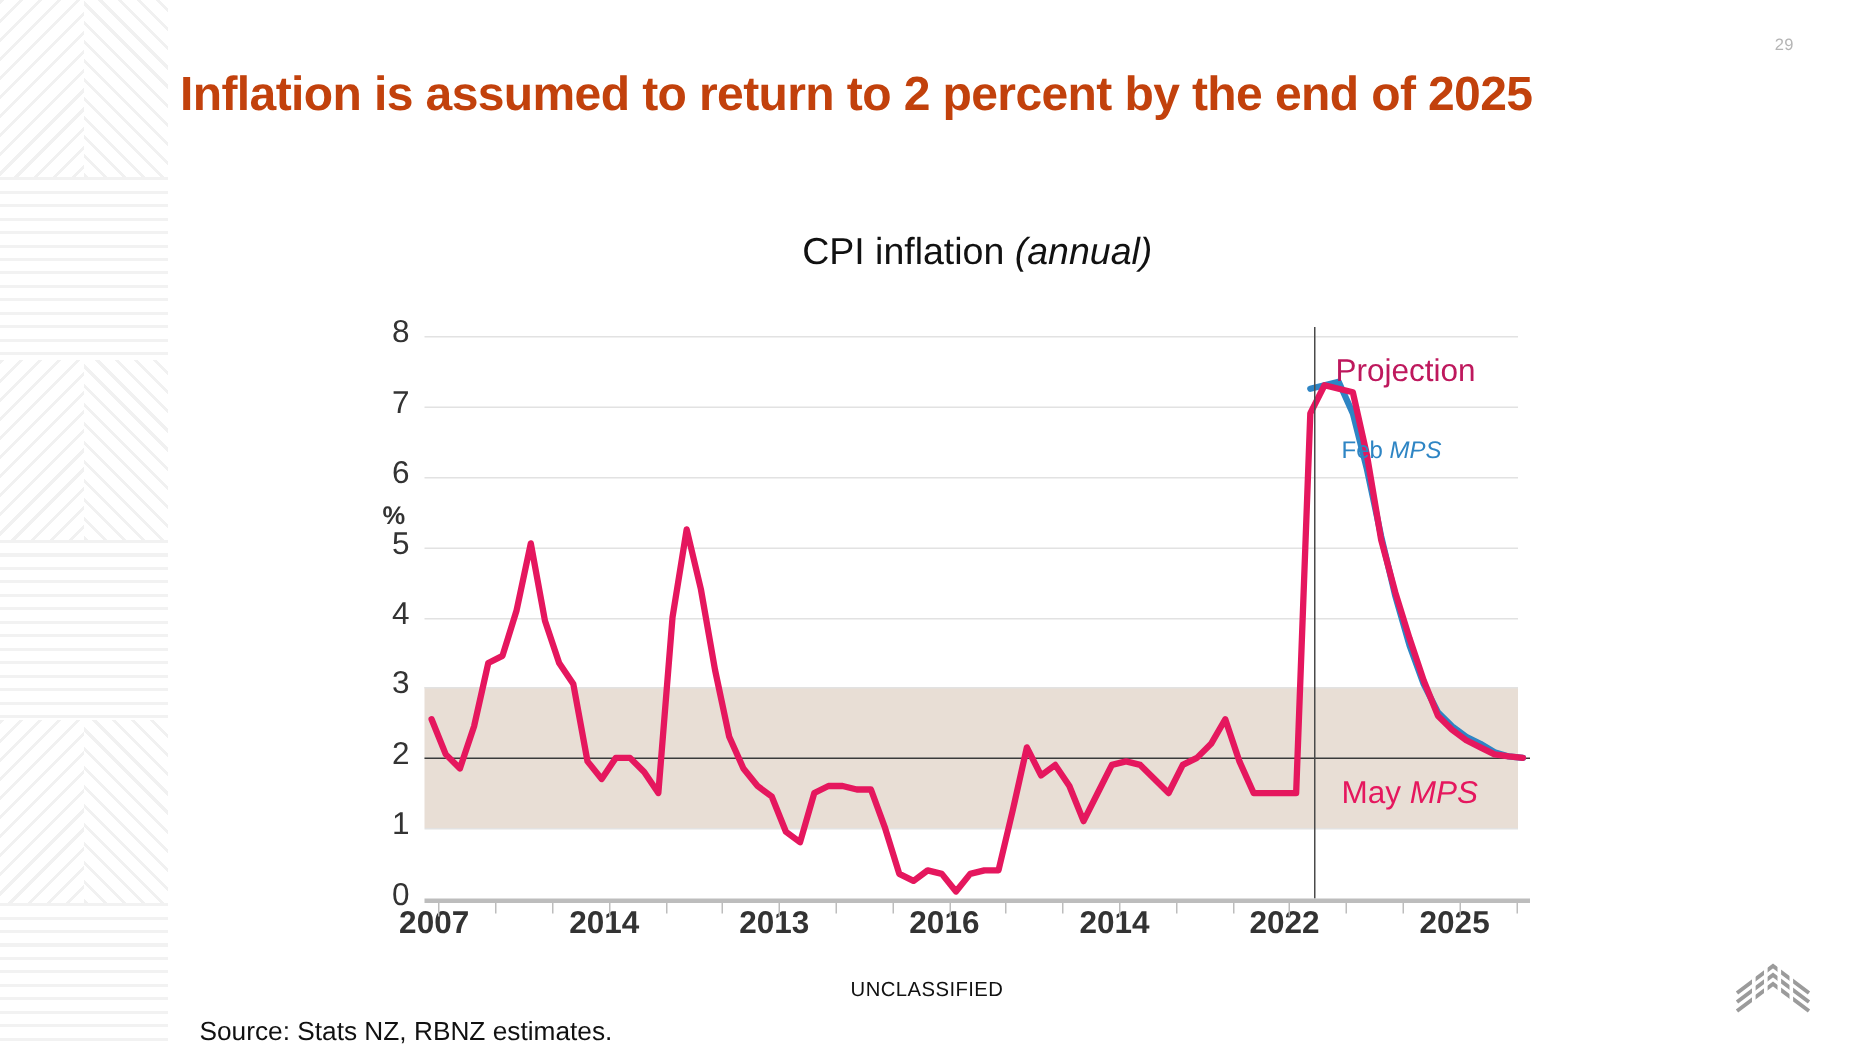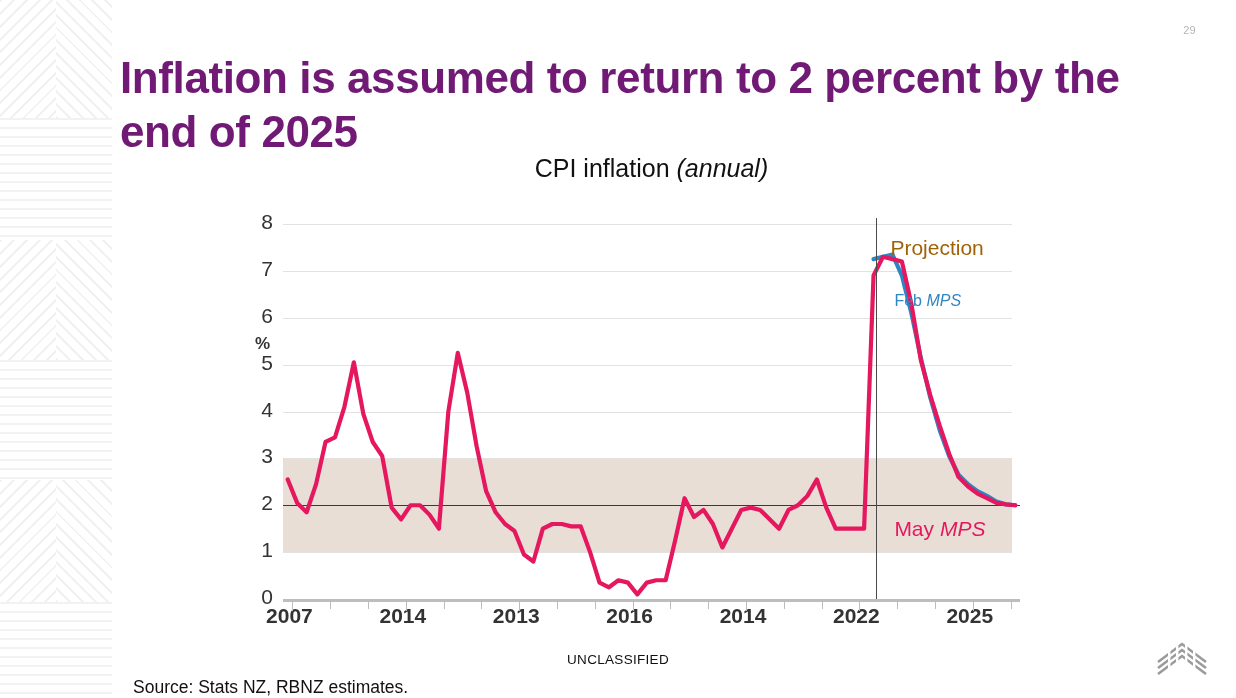--- a/index.html
+++ b/index.html
@@ -28,22 +28,22 @@
     background:repeating-linear-gradient(180deg, #f2f2f2 0 2px, #ffffff 2px 9px);
   }
   
   #page-number{
     position:absolute;right:40px;top:24px;
     font-size:11px;color:#b5b5b5;letter-spacing:.3px;
   }
   
   #slide-title{
     position:absolute;left:120px;top:22px;width:1030px;
-    font-size:44px;line-height:1.22;font-weight:bold;
-    color:#701a75;letter-spacing:-0.4px;
+    font-size:32px;line-height:1.22;font-weight:bold;
+    color:#c2410c;letter-spacing:-0.4px;
   }
   
   #chart-block{position:absolute;left:0;top:148px;width:1236px;height:500px;}
   #chart-title{
     position:absolute;left:283px;top:6px;width:737px;
     text-align:center;font-size:25px;color:#111;
   }
   #chart-title .it{font-style:italic;}
   #plot{
     position:absolute;left:283px;top:76px;width:737px;height:375px;
@@ -72,21 +72,21 @@
   }
   #xlabels{position:absolute;left:280px;top:456px;width:760px;height:30px;font-weight:bold;}
   .xlabel{
     position:absolute;top:0;font-size:21px;color:#333;transform:translateX(-50%);
     white-space:nowrap;
   }
   #proj-line{
     position:absolute;left:0;top:0;width:1px;background:#4a4a4a;
   }
   .annot{position:absolute;white-space:nowrap;}
-  #annot-projection{font-size:21px;color:#a16207;}
+  #annot-projection{font-size:21px;color:#be185d;}
   #annot-feb{font-size:16px;color:#2E85C4;}
   #annot-may{font-size:21px;color:#E5175E;}
   .annot .it{font-style:italic;}
   
   #unclassified{
     position:absolute;left:0;top:652px;width:1236px;text-align:center;
     font-size:13.5px;font-weight:normal;color:#111;letter-spacing:.3px;
   }
   #source-note{
     position:absolute;left:133px;top:677px;font-size:17.5px;color:#111;

